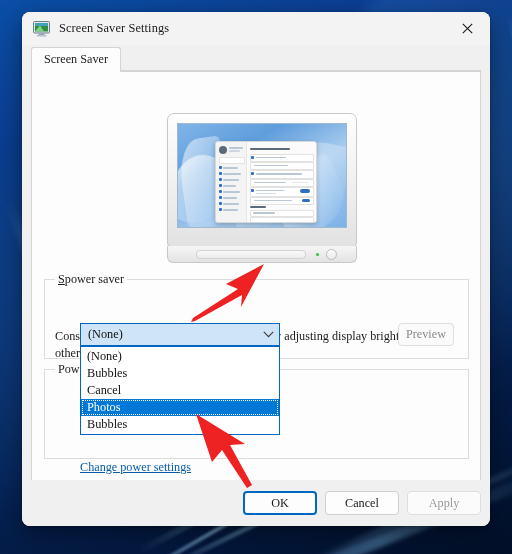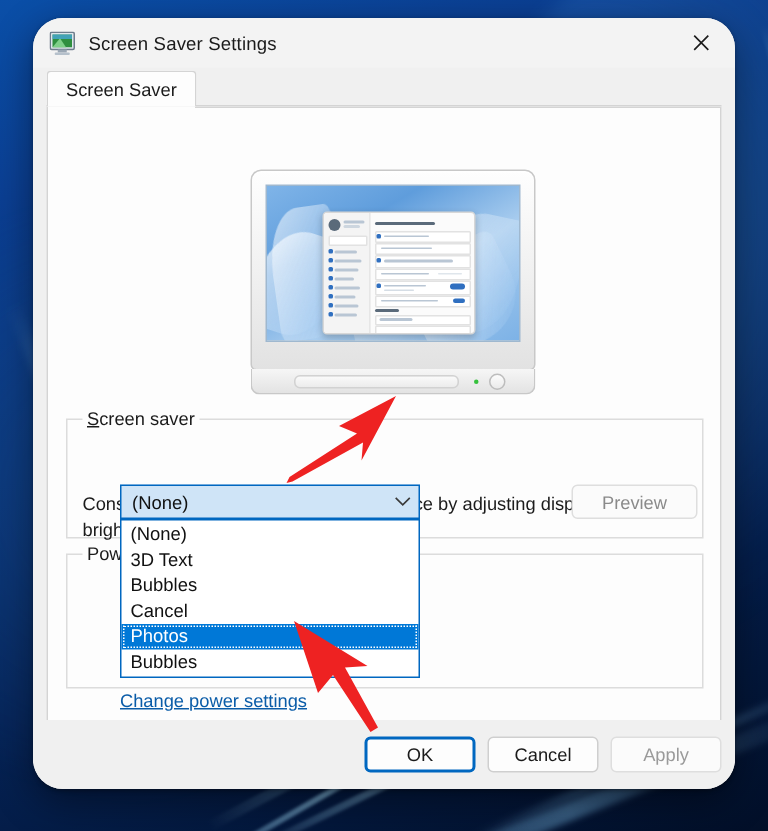--- a/index.html
+++ b/index.html
@@ -43,23 +43,24 @@
     background: linear-gradient(90deg, rgba(130,200,255,0), rgba(140,210,255,.38), rgba(130,200,255,0));
     filter: blur(2px);
   }
 
   
   #dialog {
     position: absolute;
     left: 22px; top: 12px;
     width: 468px; height: 514px;
     background: #f0f0f0;
-    border-radius: 20px;
+    border-radius: 8px;
     box-shadow: 0 8px 26px rgba(0,0,0,.42), 0 1px 3px rgba(0,0,0,.3);
     overflow: hidden;
+    font-family: Liberation Serif, serif;
   }
   #titlebar {
     position: relative;
     height: 33px;
     background: #f3f3f3;
     display: flex;
     align-items: center;
   }
   #title-icon {
     margin-left: 11px;
@@ -286,21 +287,21 @@
     font-size: 12.2px;
     color: #1b1b1b;
     display: flex;
     align-items: center;
     justify-content: center;
     box-sizing: border-box;
   }
   .btn.disabled { color: #8a8a8a; background: #fbfbfb; border-color: #dedede; }
 
   #btn-settings { left: 270px; top: 311px; width: 86px; }
-  #btn-preview  { left: 359px; top: 311px; width: 84px; }
+  #btn-preview  { left: 376px; top: 311px; width: 56px; }
 
   
   .stext {
     position: absolute;
     font-size: 12.2px;
     color: #1b1b1b;
     white-space: nowrap;
   }
   #resume-text { left: 58px; top: 347px; }
   #power-desc {
@@ -446,21 +447,21 @@
         </div>
         <div class="mon-stand">
           <div class="mon-bar"></div>
           <div class="mon-led"></div>
           <div class="mon-pwr"></div>
         </div>
       </div>
 
       <div class="groupbox" id="gb-saver">
         <div class="group-label">
-          <span class="acc">S</span><span>creen saver</span>
+          <span class="acc">S</span><span>power saver</span>
         </div>
       </div>
 
       <div class="groupbox" id="gb-power">
         <div class="group-label">Power management</div>
       </div>
 
     </div>
 
     <div id="power-desc" style="left:33px; top:316px; width:400px;">Conserve energy or maximize performance by adjusting display brightness and other power settings.</div>
@@ -477,21 +478,20 @@
       <div id="combo-value">(None)</div>
       <div id="combo-arrow">
         <svg width="11" height="7" viewBox="0 0 11 7">
           <path d="M0.8 0.9 L5.5 5.6 L10.2 0.9" fill="none" stroke="#3a3a3a" stroke-width="1.1"></path>
         </svg>
       </div>
     </div>
 
     <div id="dropdown">
       <div class="dd-item">(None)</div>
-      <div class="dd-item">3D Text</div>
       <div class="dd-item">Bubbles</div>
       <div class="dd-item">Cancel</div>
       <div class="dd-item selected">Photos</div>
       <div class="dd-item">Bubbles</div>
     </div>
 
     <div id="bottombar">
       <div class="bbtn default" style="left:221px; width:74px;">
         <span>OK</span>
       </div>

